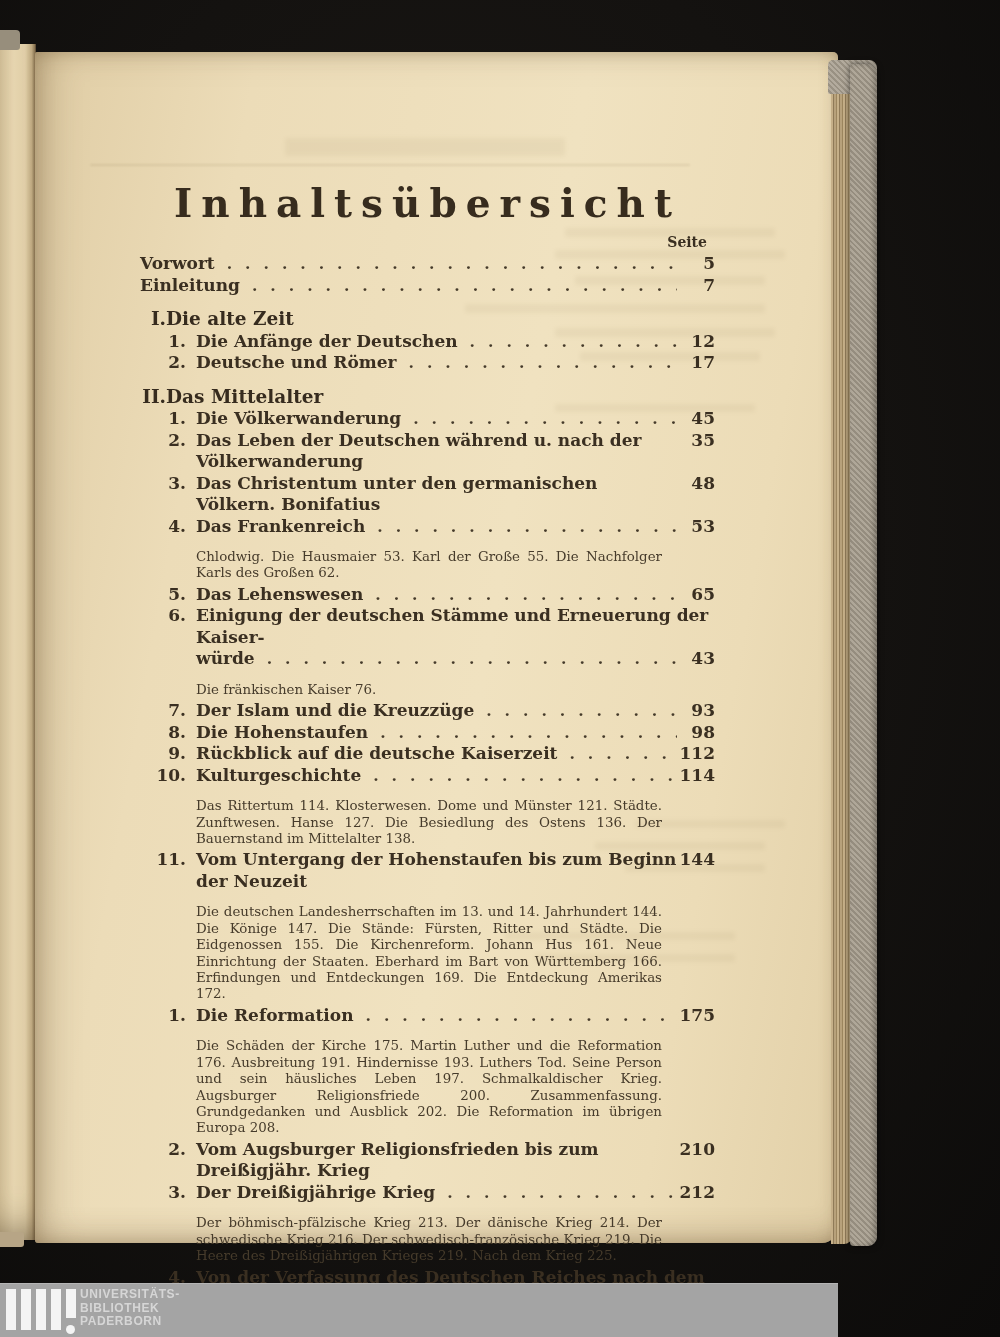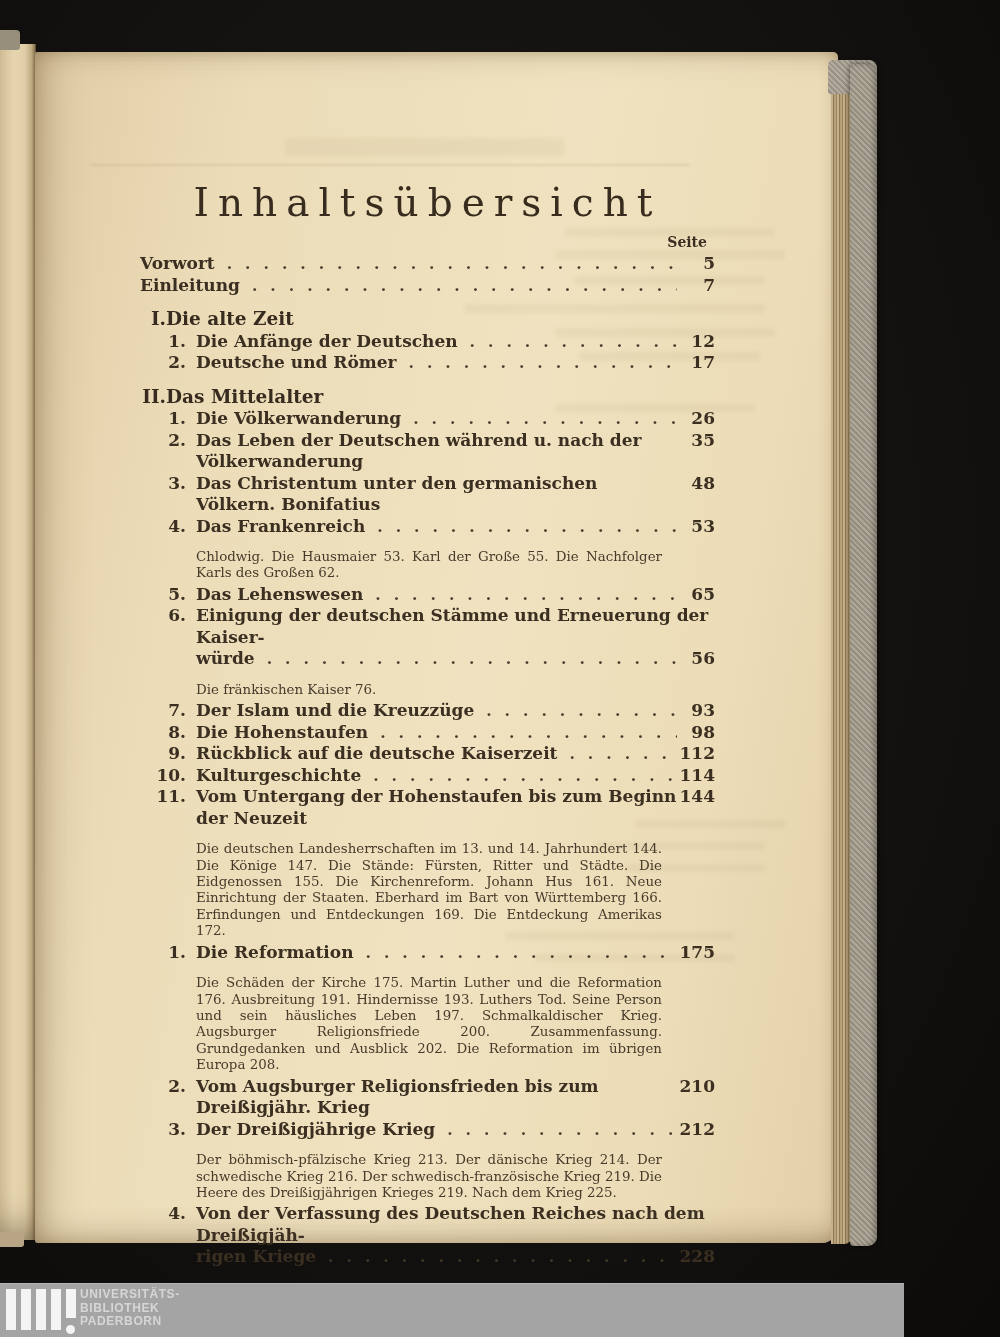--- a/index.html
+++ b/index.html
@@ -41,43 +41,43 @@
       inset 0 -16px 34px -18px rgba(110,85,50,.45),
       inset 0 10px 22px -14px rgba(110,85,50,.35);}
 
   
   .ghost{position:absolute;background:#8d7a52;filter:blur(2px);opacity:.08;border-radius:2px;}
   .ghost.rule{filter:blur(1px);opacity:.16;}
 
   
   .content{position:absolute;left:105px;top:0;width:575px;color:#3a2f21;}
   .doc-title{margin:128px 0 0;text-align:center;font-size:39px;line-height:46px;
-    letter-spacing:9px;font-weight:normal;color:#372c1e;}
+    letter-spacing:9px;font-weight:bold;color:#372c1e;}
   .seite{text-align:right;font-size:14px;line-height:15px;margin:9px 8px 3px 0;font-weight:bold;}
 
   .row{display:flex;align-items:baseline;line-height:21.5px;font-size:17px;font-weight:bold;color:#3a2f21;}
   .row .lbl{flex:0 0 auto;}
   .row .no{flex:0 0 46px;text-align:right;}
   .row .wrap{flex:1;margin-left:10px;min-width:0;}
   .l2{display:flex;align-items:baseline;min-width:0;justify-content:space-between;}
   .l2 .t{flex:0 1 auto;}
   .gap{flex:1 1 0;}
   .leader{flex:1 1 0;min-width:0;overflow:hidden;white-space:nowrap;
     letter-spacing:13px;color:#453a2a;padding:0 4px 0 12px;font-size:15.5px;}
   .pg{flex:0 0 38px;text-align:right;}
   .heading{display:flex;align-items:baseline;margin-top:11px;line-height:23.5px;
     font-size:18.5px;font-weight:bold;color:#362b1e;}
   .heading .rn{flex:0 0 26px;text-align:right;}
   .heading .ht{}
   .detail{margin:12px 0 2px 56px;width:466px;text-align:justify;
     font-size:13.4px;line-height:16.4px;font-weight:normal;color:#463b2b;}
 
   
-  .band{position:absolute;left:0;top:1283px;width:904px;height:54px;background:#a4a4a4;
-    border-top:1px solid #b5b5b5;}
+  .band{position:absolute;left:0;top:1283px;width:794px;height:54px;background:#a4a4a4;
+    border-top:1px solid #b5b5b5;padding-left:44px;}
   .logo{position:absolute;left:6px;top:5px;width:70px;height:46px;}
   .logo .bar{position:absolute;top:0;width:10px;height:41px;background:#f4f4f4;}
   .logo .excl-bar{position:absolute;top:0;width:10px;height:29px;background:#f4f4f4;}
   .logo .excl-dot{position:absolute;width:9px;height:9px;border-radius:50%;background:#f4f4f4;top:36px;}
   .wm-text{position:absolute;left:80px;top:4px;color:#d6d6d6;
     font-family:"Liberation Sans","DejaVu Sans",sans-serif;
     font-size:12px;line-height:13.5px;font-weight:bold;letter-spacing:.6px;}
 </style>
 </head>
 <body>
@@ -146,21 +146,21 @@
           <div class="heading">
             <span class="rn">II.</span>
             <span class="ht">Das Mittelalter</span>
           </div>
           <div class="row">
             <span class="no">1.</span>
             <div class="wrap">
               <div class="l2">
                 <span class="t">Die Völkerwanderung</span>
                 <span class="leader dots">............................................................</span>
-                <span class="pg">26</span>
+                <span class="pg">45</span>
               </div>
             </div>
           </div>
           <div class="row">
             <span class="no">2.</span>
             <div class="wrap">
               <div class="l2">
                 <span class="t">Das Leben der Deutschen während u. nach der Völkerwanderung</span>
                 <span class="gap"></span>
                 <span class="pg">35</span>
@@ -198,21 +198,21 @@
               </div>
             </div>
           </div>
           <div class="row">
             <span class="no">6.</span>
             <div class="wrap">
               <div class="l1">Einigung der deutschen Stämme und Erneuerung der Kaiser-</div>
               <div class="l2">
                 <span class="t">würde</span>
                 <span class="leader dots">............................................................</span>
-                <span class="pg">56</span>
+                <span class="pg">43</span>
               </div>
             </div>
           </div>
           <div class="detail">Die fränkischen Kaiser 76.</div>
           <div class="row">
             <span class="no">7.</span>
             <div class="wrap">
               <div class="l2">
                 <span class="t">Der Islam und die Kreuzzüge</span>
                 <span class="leader dots">............................................................</span>
@@ -243,20 +243,21 @@
           <div class="row">
             <span class="no">10.</span>
             <div class="wrap">
               <div class="l2">
                 <span class="t">Kulturgeschichte</span>
                 <span class="leader dots">............................................................</span>
                 <span class="pg">114</span>
               </div>
             </div>
           </div>
+          <div class="detail">Das Rittertum 114. Klosterwesen. Dome und Münster 121. Städte. Zunftwesen. Hanse 127. Die Besiedlung des Ostens 136. Der Bauernstand im Mittelalter 138.</div>
           <div class="row">
             <span class="no">11.</span>
             <div class="wrap">
               <div class="l2">
                 <span class="t">Vom Untergang der Hohenstaufen bis zum Beginn der Neuzeit</span>
                 <span class="gap"></span>
                 <span class="pg">144</span>
               </div>
             </div>
           </div>

